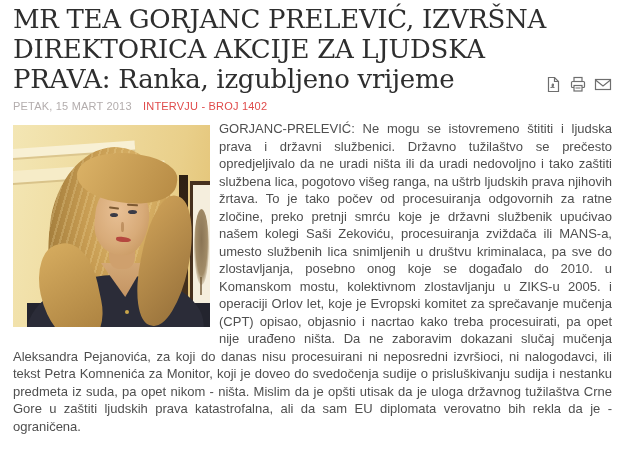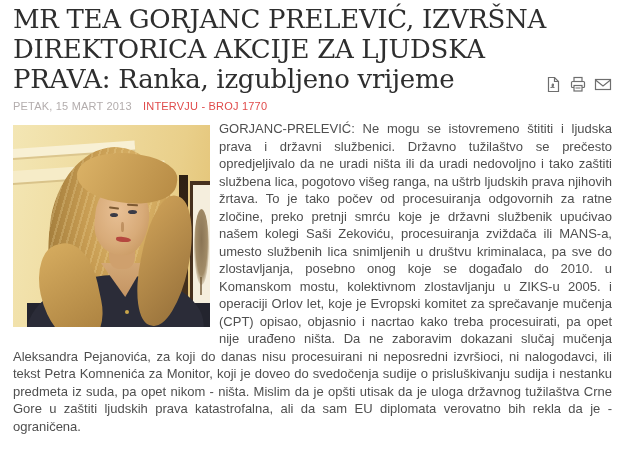--- a/index.html
+++ b/index.html
@@ -130,21 +130,21 @@
         <svg width="18" height="17" viewBox="0 0 18 17">
           <rect x="1.5" y="3.5" width="15" height="10" fill="none" stroke="#6e6e6e" stroke-width="1.2"></rect>
           <path d="M1.5 4 L9 10 L16.5 4" fill="none" stroke="#6e6e6e" stroke-width="1.2"></path>
         </svg>
       </span>
     </button>
   </div>
 
   <div class="meta">
     <span class="date">PETAK, 15 MART 2013</span>
-    <a class="category" href="#">INTERVJU - BROJ 1770</a>
+    <a class="category" href="#">INTERVJU - BROJ 1402</a>
   </div>
 
   <div class="article">
 
     <div class="photo">
       <div class="molding-1"></div>
       <div class="molding-2"></div>
       <div class="small-frame">
           <i></i>
         </div>

